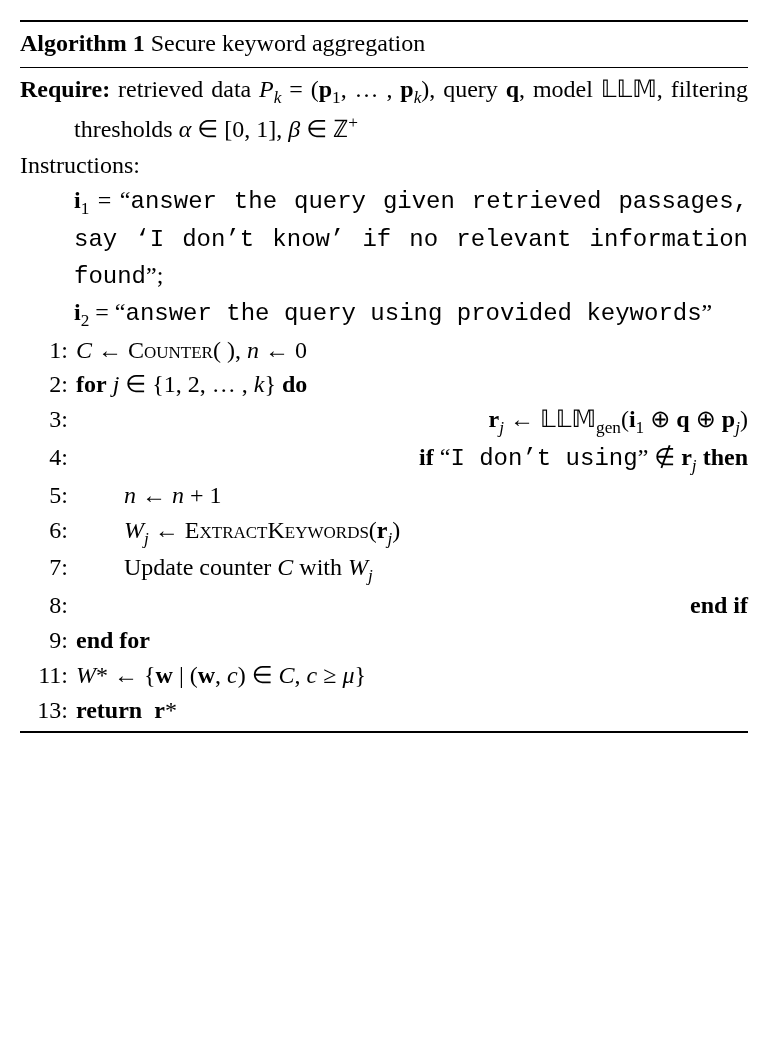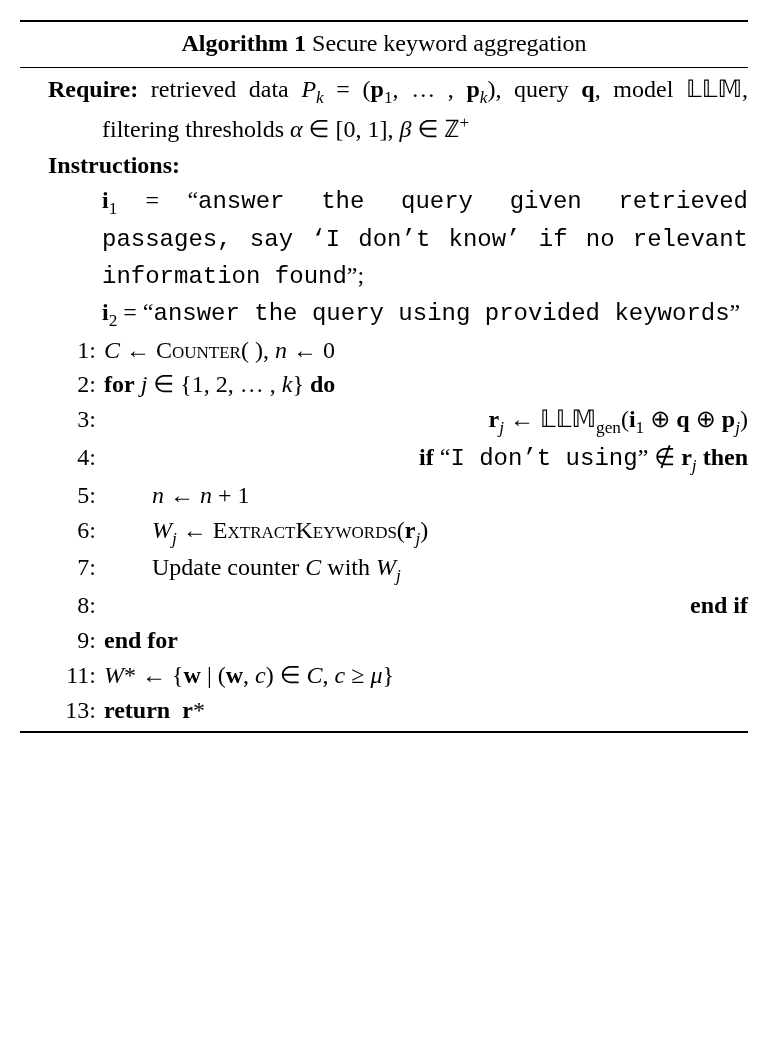--- a/index.html
+++ b/index.html
@@ -13,34 +13,32 @@
     width: 768px;
     box-sizing: border-box;
   }
   .algo {
     border-top: 2.5px solid #000;
     border-bottom: 2.5px solid #000;
   }
   .algo-title-row {
     border-bottom: 1.5px solid #000;
     padding: 4px 0 6px 0;
-    text-align: center;
   }
   .algo-body {
     padding: 4px 0;
-    margin-left: 28px;
   }
   .sec-label { font-weight: bold; }
   .req-block {
     padding-left: 54px;
     text-indent: -54px;
     text-align: justify;
   }
   .instr-label {
-    font-weight: bold;
+    font-weight: normal;
     margin-top: 2px;
   }
   .instr-block {
     padding-left: 54px;
     text-align: justify;
   }
   .step {
     display: flex;
     align-items: baseline;
   }

